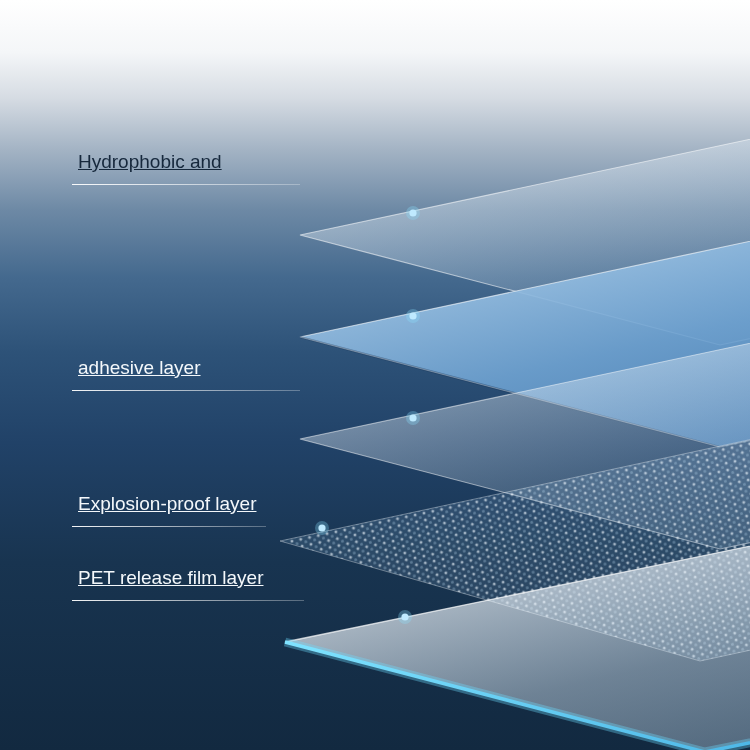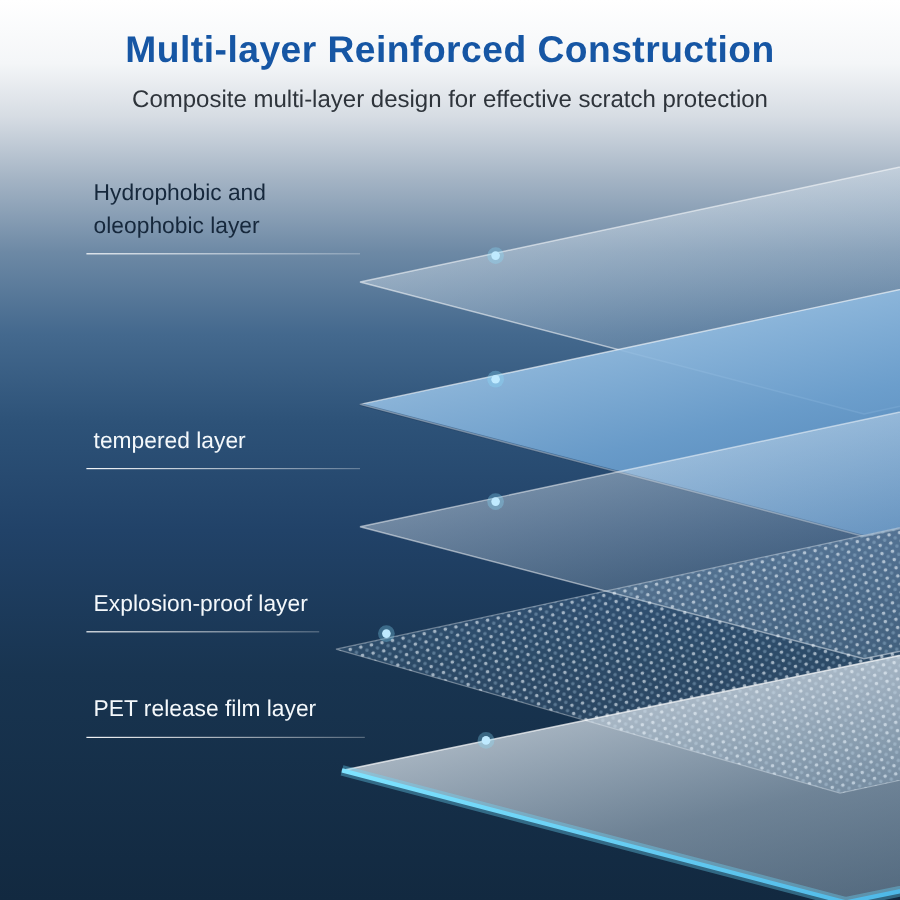--- a/index.html
+++ b/index.html
@@ -18,30 +18,30 @@
   h1{
     margin:24px 0 0;font-size:31px;font-weight:bold;letter-spacing:.4px;
     color:var(--title_color,#1656a4);
   }
   .subtitle{
     margin:12px 0 0;font-size:20px;font-weight:normal;
     color:var(--subtitle_color,#2e343b);
   }
   svg.illustration{position:absolute;top:0;left:0;z-index:1;}
   .label{position:absolute;left:78px;font-size:19px;line-height:27px;z-index:2;}
-  .label span{display:block;}
+  .label span{display:block;text-decoration:underline;}
   .rule{
     height:1px;margin-top:9px;margin-left:-6px;
     background:linear-gradient(90deg,rgba(255,255,255,.95),rgba(255,255,255,.28));
   }
   .l1{top:148px;color:var(--label_dark_color,#16283c);}
   .l2{top:251px;color:var(--label_light_color,#f4f8fb);}
   .l3{top:354px;color:var(--label_light_color,#f4f8fb);}
   .l4{top:490px;color:var(--label_light_color,#f4f8fb);}
-  .l5{top:578px;color:var(--label_light_color,#f4f8fb);}
+  .l5{top:564px;color:var(--label_light_color,#f4f8fb);}
   .l1 .rule,.l2 .rule,.l3 .rule{width:228px;}
   .l4 .rule{width:194px;}
   .l5 .rule{width:232px;}
 </style>
 </head>
 <body>
 
 <div class="stage">
 
   <svg class="illustration" width="750" height="750" viewBox="0 0 750 750" aria-hidden="true">
@@ -100,34 +100,29 @@
     <g>
       <circle cx="322" cy="528" r="7" fill="rgba(140,225,255,.30)"></circle>
       <circle cx="322" cy="528" r="3.6" fill="#bfeaff"></circle>
     </g>
     <g>
       <circle cx="405" cy="617" r="7" fill="rgba(140,225,255,.30)"></circle>
       <circle cx="405" cy="617" r="3.6" fill="#bfeaff"></circle>
     </g>
   </svg>
 
-  <header>
-    <h1>Multi-layer Reinforced Construction</h1>
-    <p class="subtitle">Composite multi-layer design for effective scratch protection</p>
-  </header>
 
   <div class="label l1">
     <span>Hydrophobic and</span>
-    <span>oleophobic layer</span>
     <div class="rule"></div>
   </div>
 
 
   <div class="label l3">
-    <span>tempered layer</span>
+    <span>adhesive layer</span>
     <div class="rule"></div>
   </div>
 
   <div class="label l4">
     <span>Explosion-proof layer</span>
     <span></span>
     <div class="rule"></div>
   </div>
 
   <div class="label l5">

